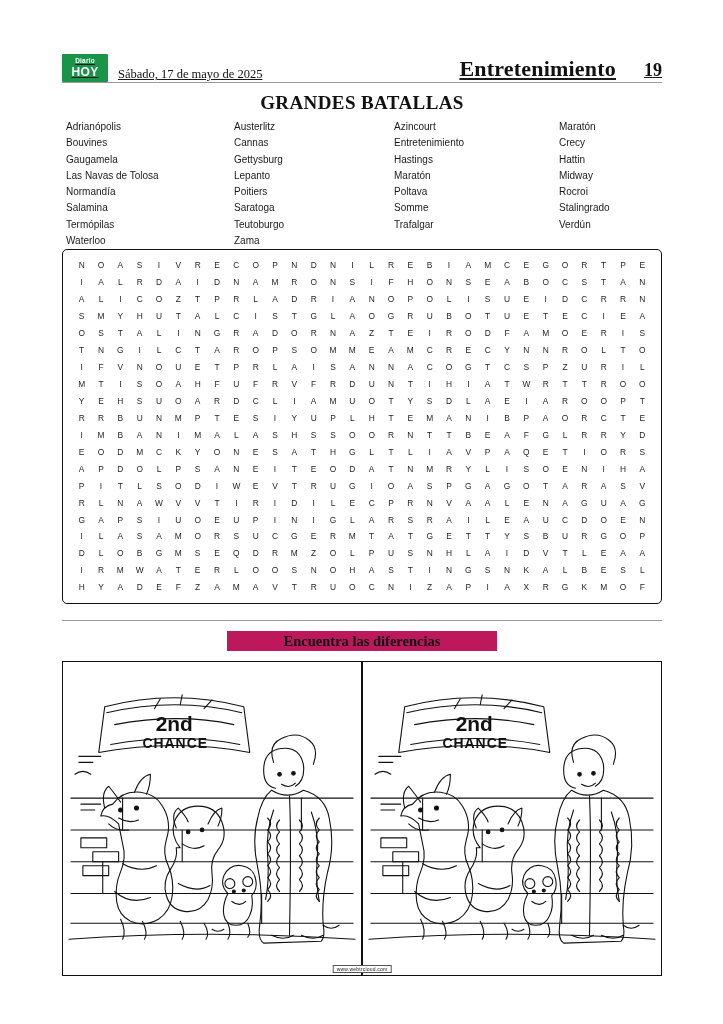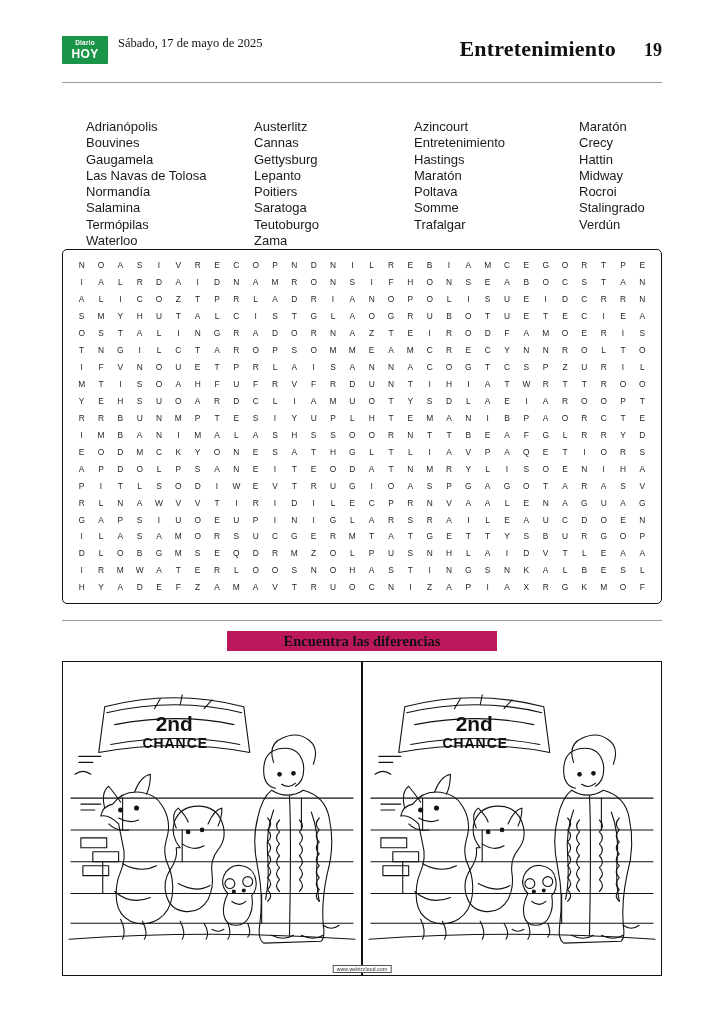--- a/index.html
+++ b/index.html
@@ -17,24 +17,25 @@
   .page {
     position: absolute;
     left: 0; top: 0;
     width: 723px; height: 1024px;
     padding: 0;
   }
 
   
   .header {
     position: absolute;
-    left: 62px; top: 36px;
+    left: 62px; top: 44px;
     width: 600px; height: 38px;
     display: flex;
-    align-items: flex-start;
+    align-items: flex-end;
+    text-decoration: underline;
   }
   .logo {
     width: 46px; height: 28px;
     background: #1a9448;
     color: #ffffff;
     display: flex;
     flex-direction: column;
     align-items: center;
     justify-content: center;
     line-height: 1;
@@ -91,25 +92,24 @@
   
   .word-list {
     position: absolute;
     left: 66px; top: 119px;
     width: 596px;
     display: grid;
     grid-template-columns: 168px 160px 165px 100px;
     row-gap: 0px;
   }
   .word-list .word {
-    font-size: 13px;
+    font-size: 10px;
     line-height: 16.3px;
     color: #1a1a1a;
     white-space: nowrap;
-    margin-left: 20px;
   }
 
   
   .grid-box {
     position: absolute;
     left: 62px; top: 249px;
     width: 600px; height: 355px;
     border: 1.6px solid #111;
     border-radius: 5px;
     background: #fff;
@@ -214,20 +214,21 @@
       <span class="l2">HOY</span>
     </div>
     <div class="header-date">Sábado, 17 de mayo de 2025</div>
     <div class="header-right">
       <div class="header-section">Entretenimiento</div>
       <div class="header-page">19</div>
     </div>
   </div>
   <div class="header-rule"></div>
 
+  <div class="ws-title">GRANDES BATALLAS</div>
 
   <div class="word-list">
       <div class="word">Adrianópolis</div>
       <div class="word">Austerlitz</div>
       <div class="word">Azincourt</div>
       <div class="word">Maratón</div>
       <div class="word">Bouvines</div>
       <div class="word">Cannas</div>
       <div class="word">Entretenimiento</div>
       <div class="word">Crecy</div>

